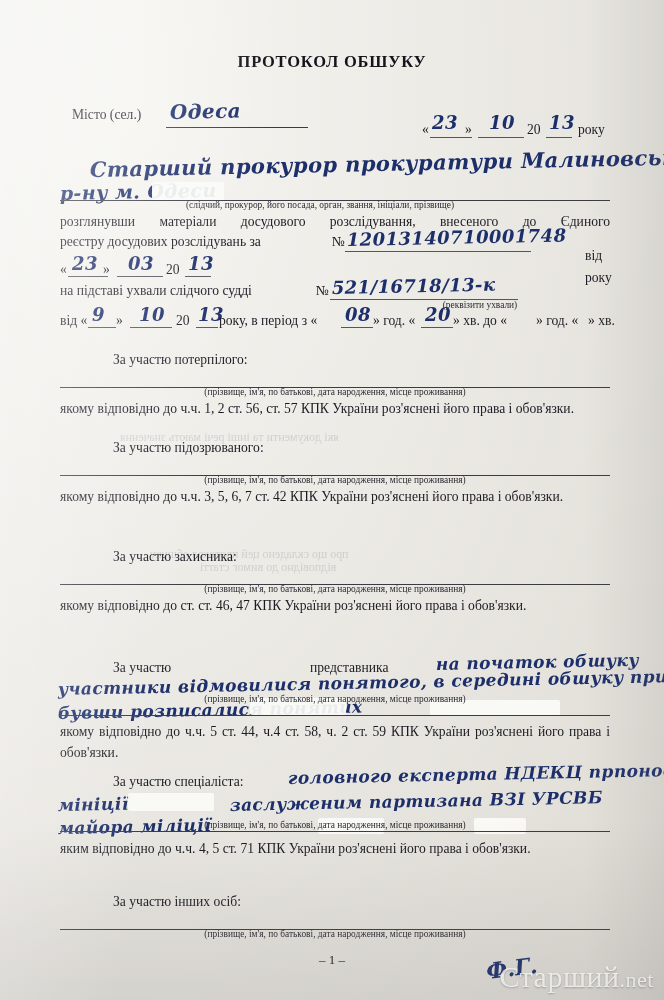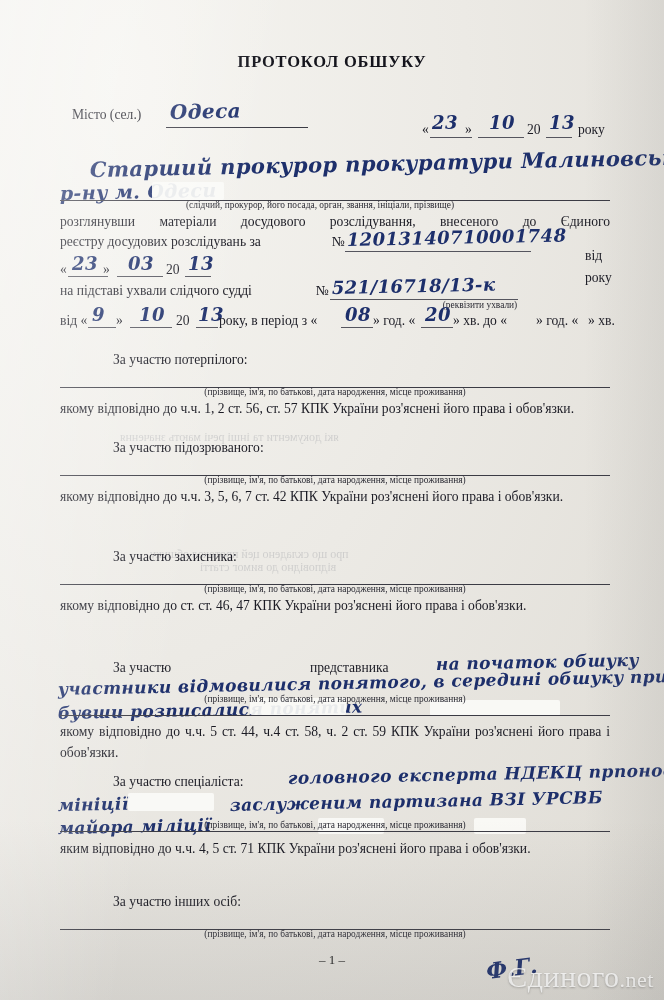--- a/index.html
+++ b/index.html
@@ -271,15 +271,15 @@
     <div class="t" style="left:113px; top:894px;">За участю інших осіб:</div>
     <div class="rule" style="left:60px; top:929px; width:550px;"></div>
     <div class="cap" style="left:160px; top:929px; width:350px;">(прізвище, ім'я, по батькові, дата народження, місце проживання)</div>
 
     <div class="sign" style="left:486px; top:955px;">Ф.Г.</div>
 
     <div class="pageno">– 1 –</div>
   </div>
 
   <div class="watermark">
-    <span>Єдиного</span><span class="net">.net</span>
+    <span>Старший</span><span class="net">.net</span>
   </div>
 </div>
 
 </body></html>

